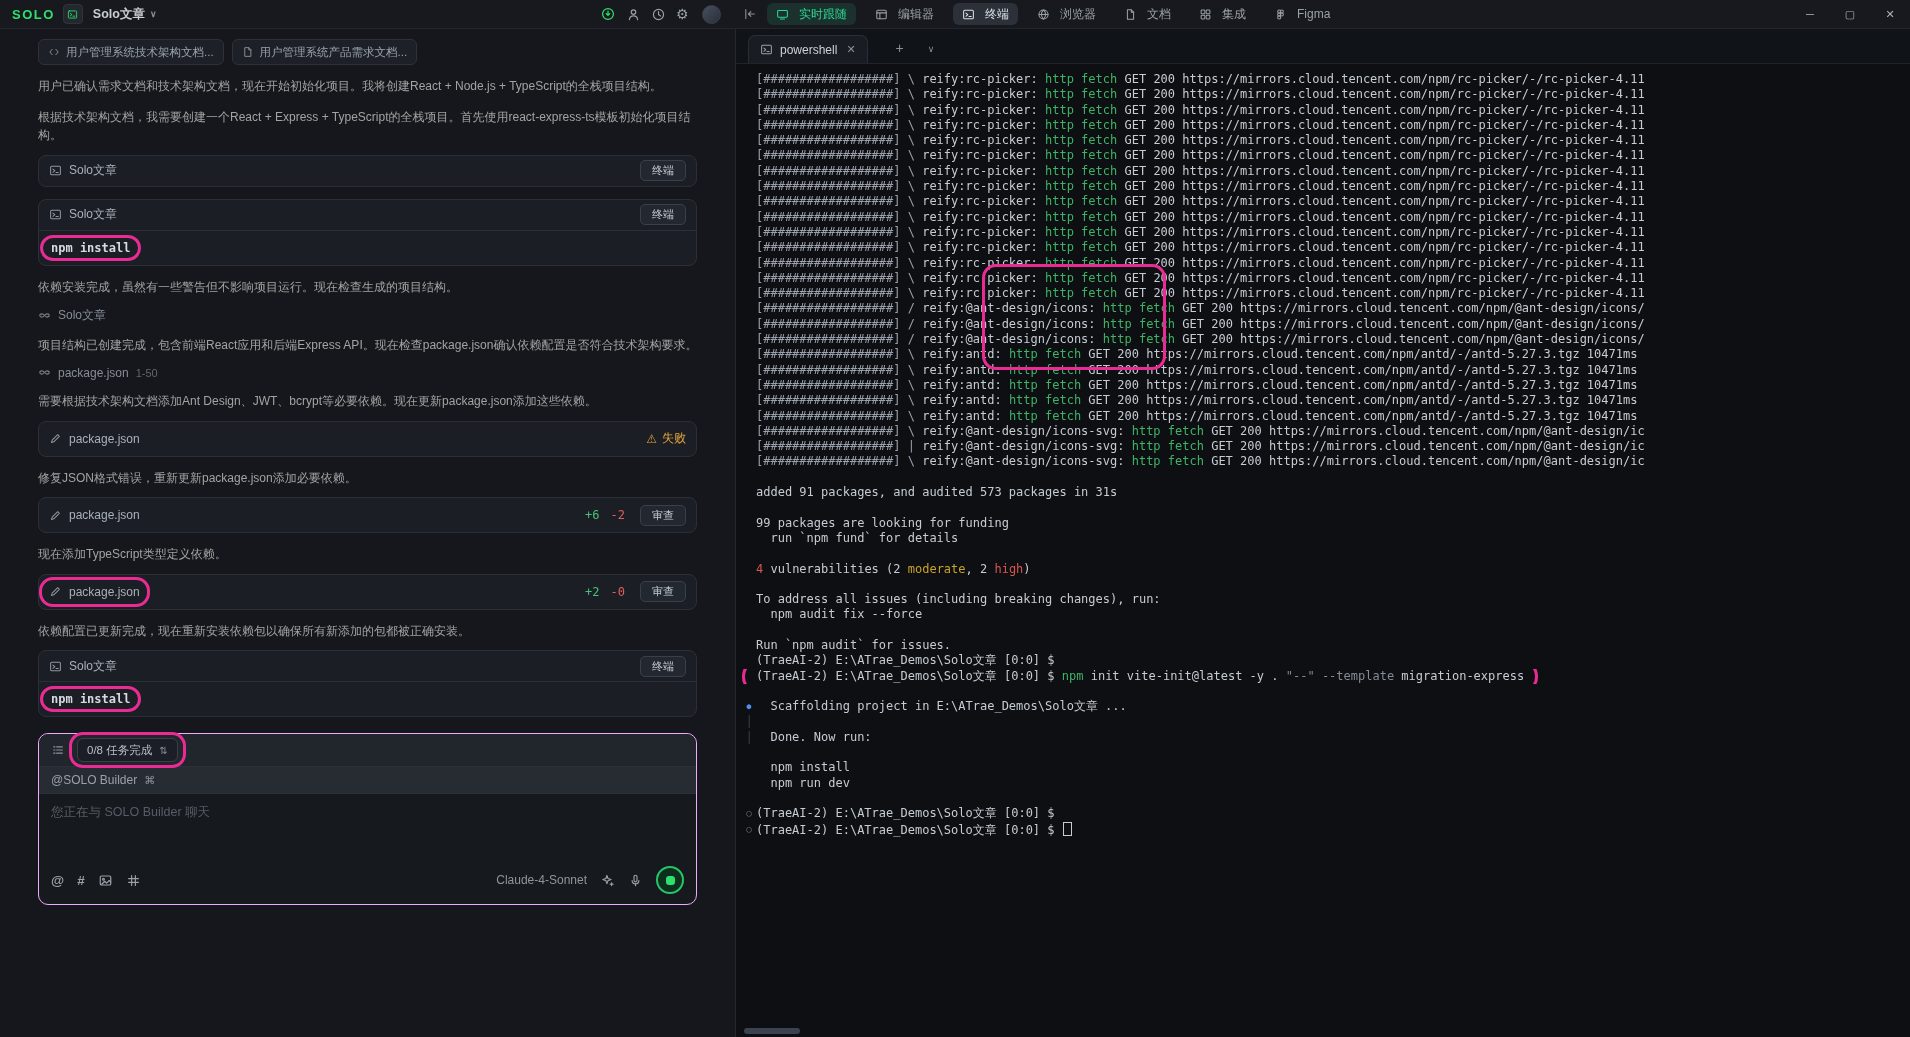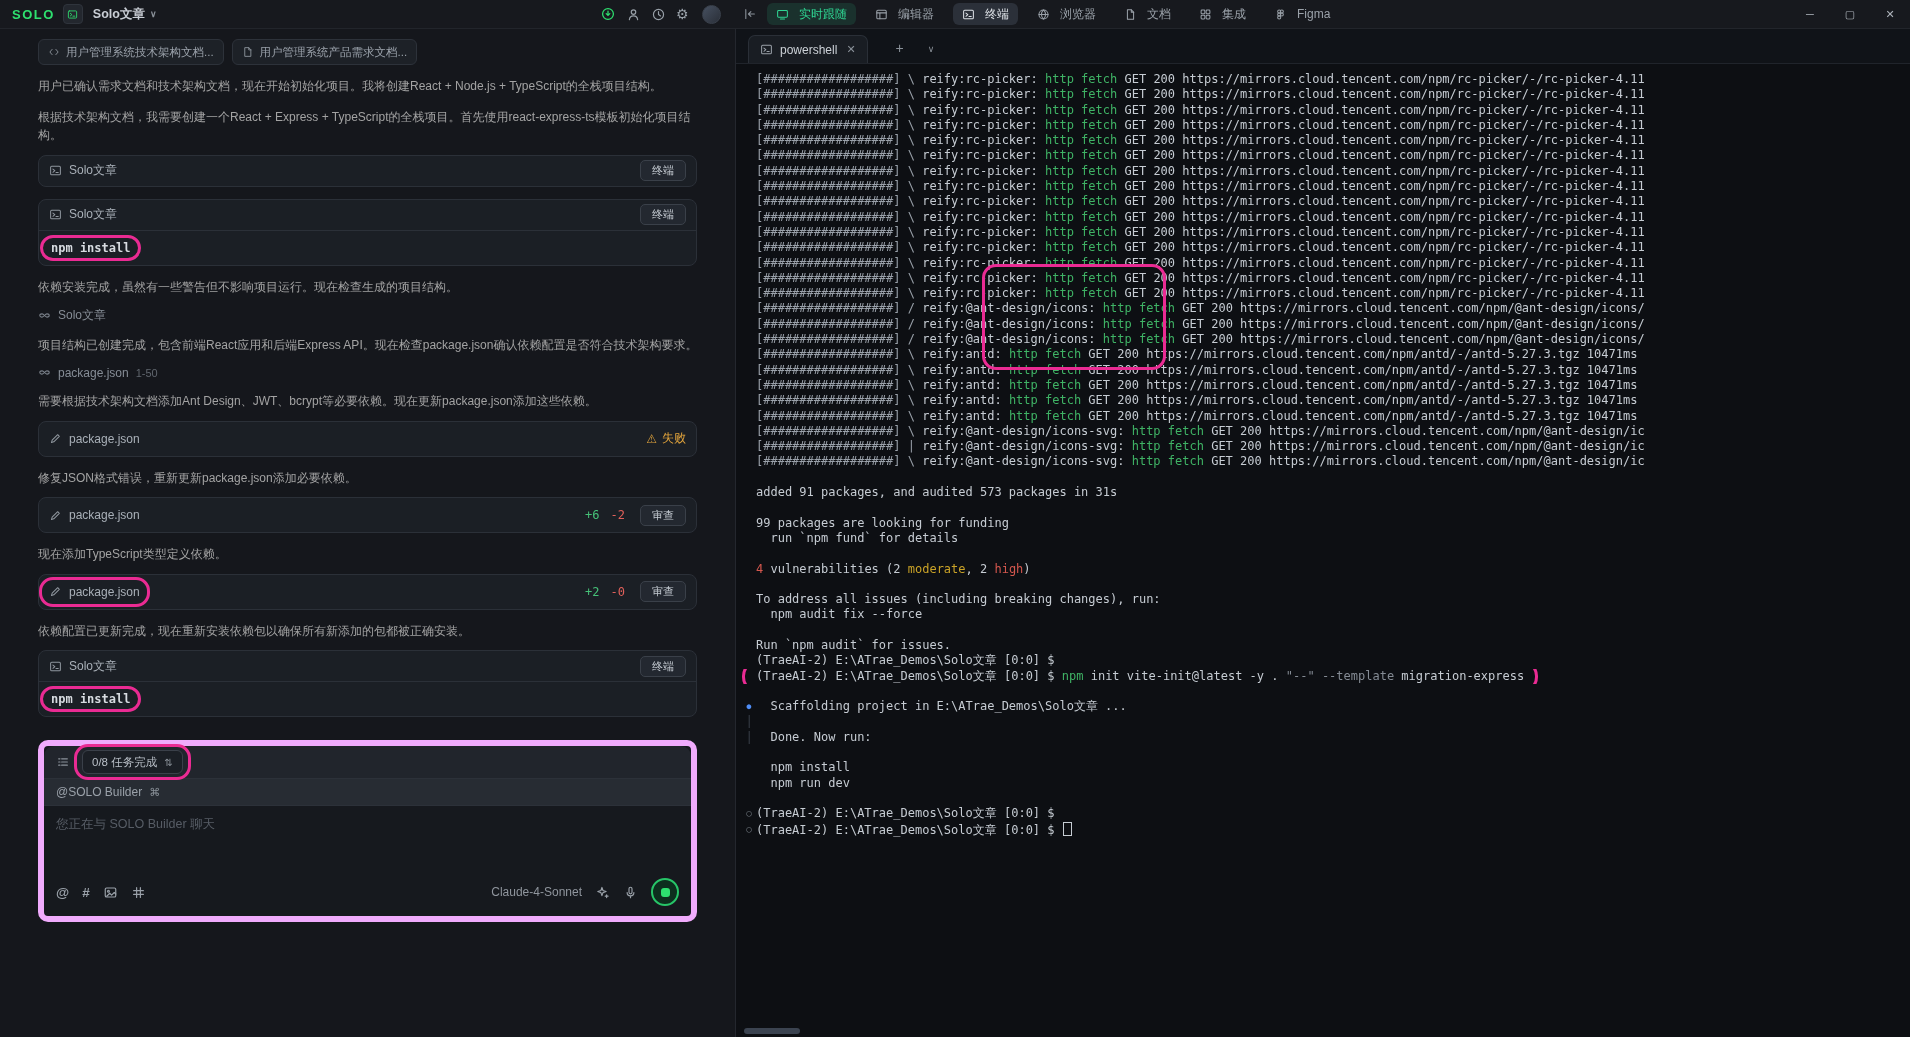--- a/index.html
+++ b/index.html
@@ -52,21 +52,21 @@
   .fileclump{display:inline-flex;align-items:center;gap:7px}
   .warn{color:#e2a43c;font-size:12px;display:flex;gap:5px;align-items:center}
   .warn-ico{font-size:12px}
   .diff-add{color:#46c178;font-size:12px;font-family:"DejaVu Sans Mono",monospace}
   .diff-del{color:#e0605a;font-size:12px;font-family:"DejaVu Sans Mono",monospace;margin:0 8px 0 4px}
   .tool{display:flex;align-items:center;gap:7px;margin:11px 0;color:#868d96;font-size:12px}
   .tool .ico{width:13px;height:13px;color:#7d848d}
   .tool-extra{color:#60666e;font-size:11px}
 
   
-  .composer{border:6px solid #f0abfc;border-radius:10px;margin:23px 16px 0 0;background:#16191e}
+  .composer{border:1px solid #f0abfc;border-radius:10px;margin:16px 16px 0 0;background:#16191e}
   .taskbar{display:flex;align-items:center;gap:12px;height:32px;padding:0 12px;background:#21252c;
     border-bottom:1px solid #2c3139;border-radius:10px 10px 0 0;color:#8a9199}
   .taskbar .ico{color:#8a9199}
   .taskpill{display:inline-flex;align-items:center;gap:7px;height:22px;padding:0 9px;border:1px solid #3a4049;
     border-radius:6px;font-size:11.5px;color:#b9bfc7;background:#1b1f25}
   .updown{color:#8a9199;font-size:10px}
   .builder{display:flex;align-items:center;gap:7px;height:26px;padding:0 12px;background:#272c33;font-size:12px;
     color:#9aa1a9;border-bottom:1px solid #2c3139}
   .cmd{color:#8a9199;font-size:11px}
   .inputbody{height:52px;padding:10px 12px;font-size:12.5px;color:#575d66}

